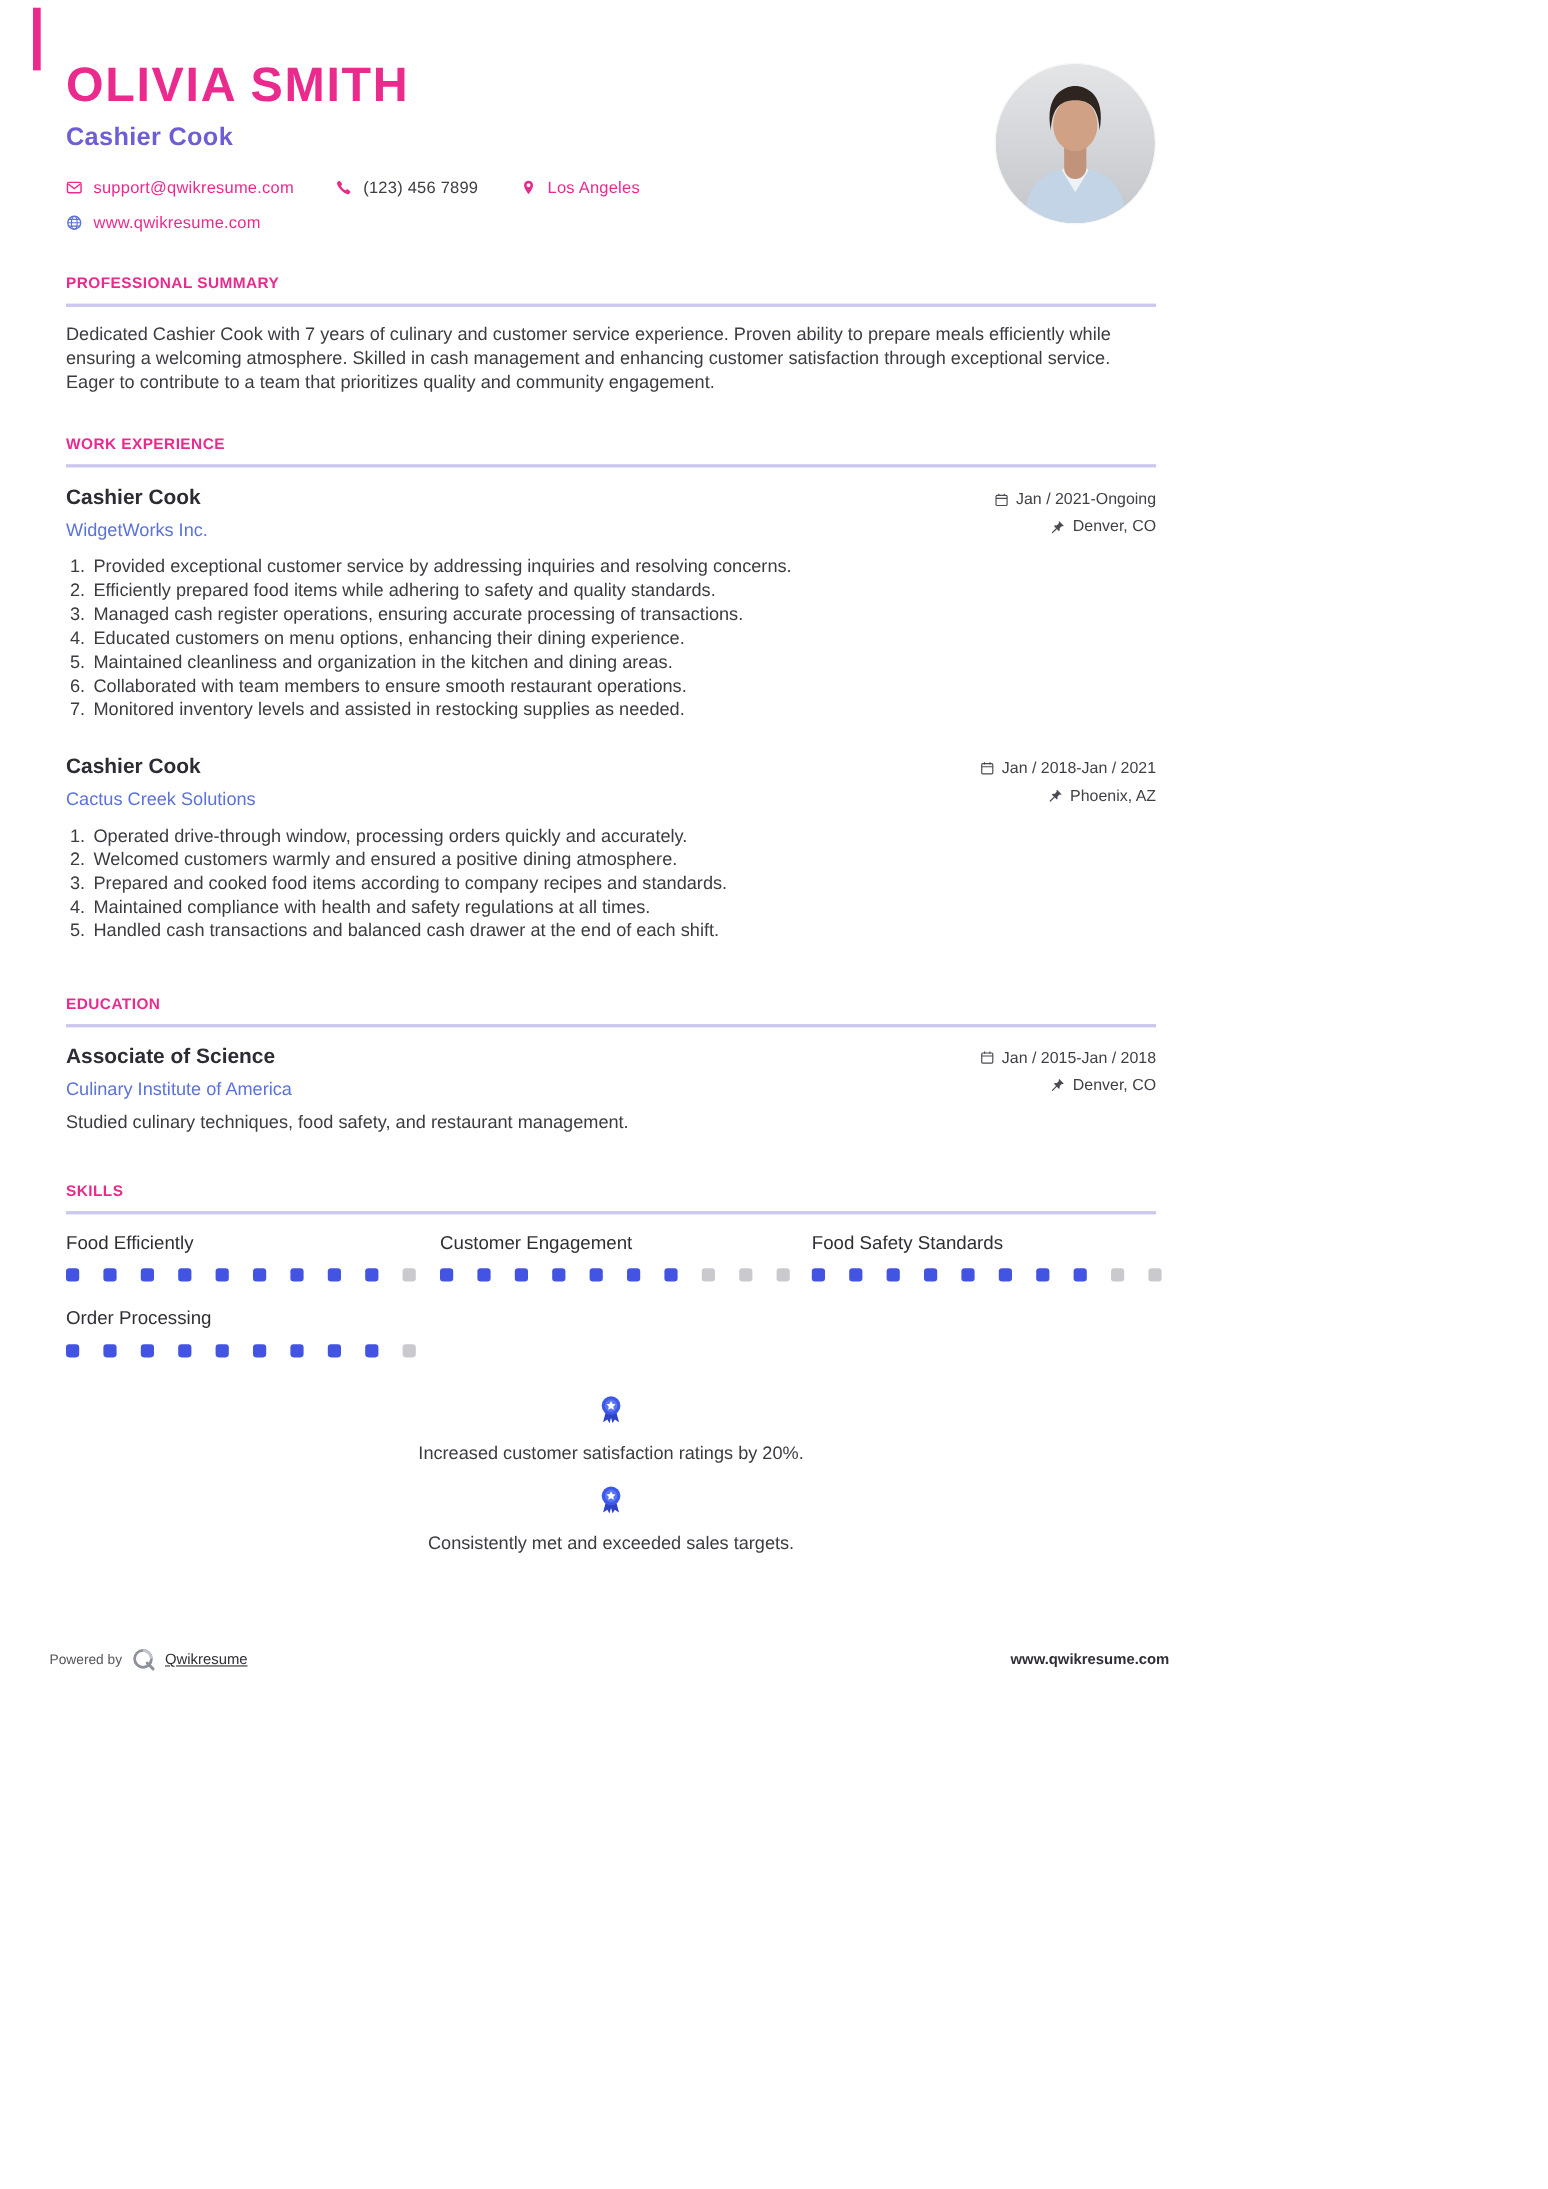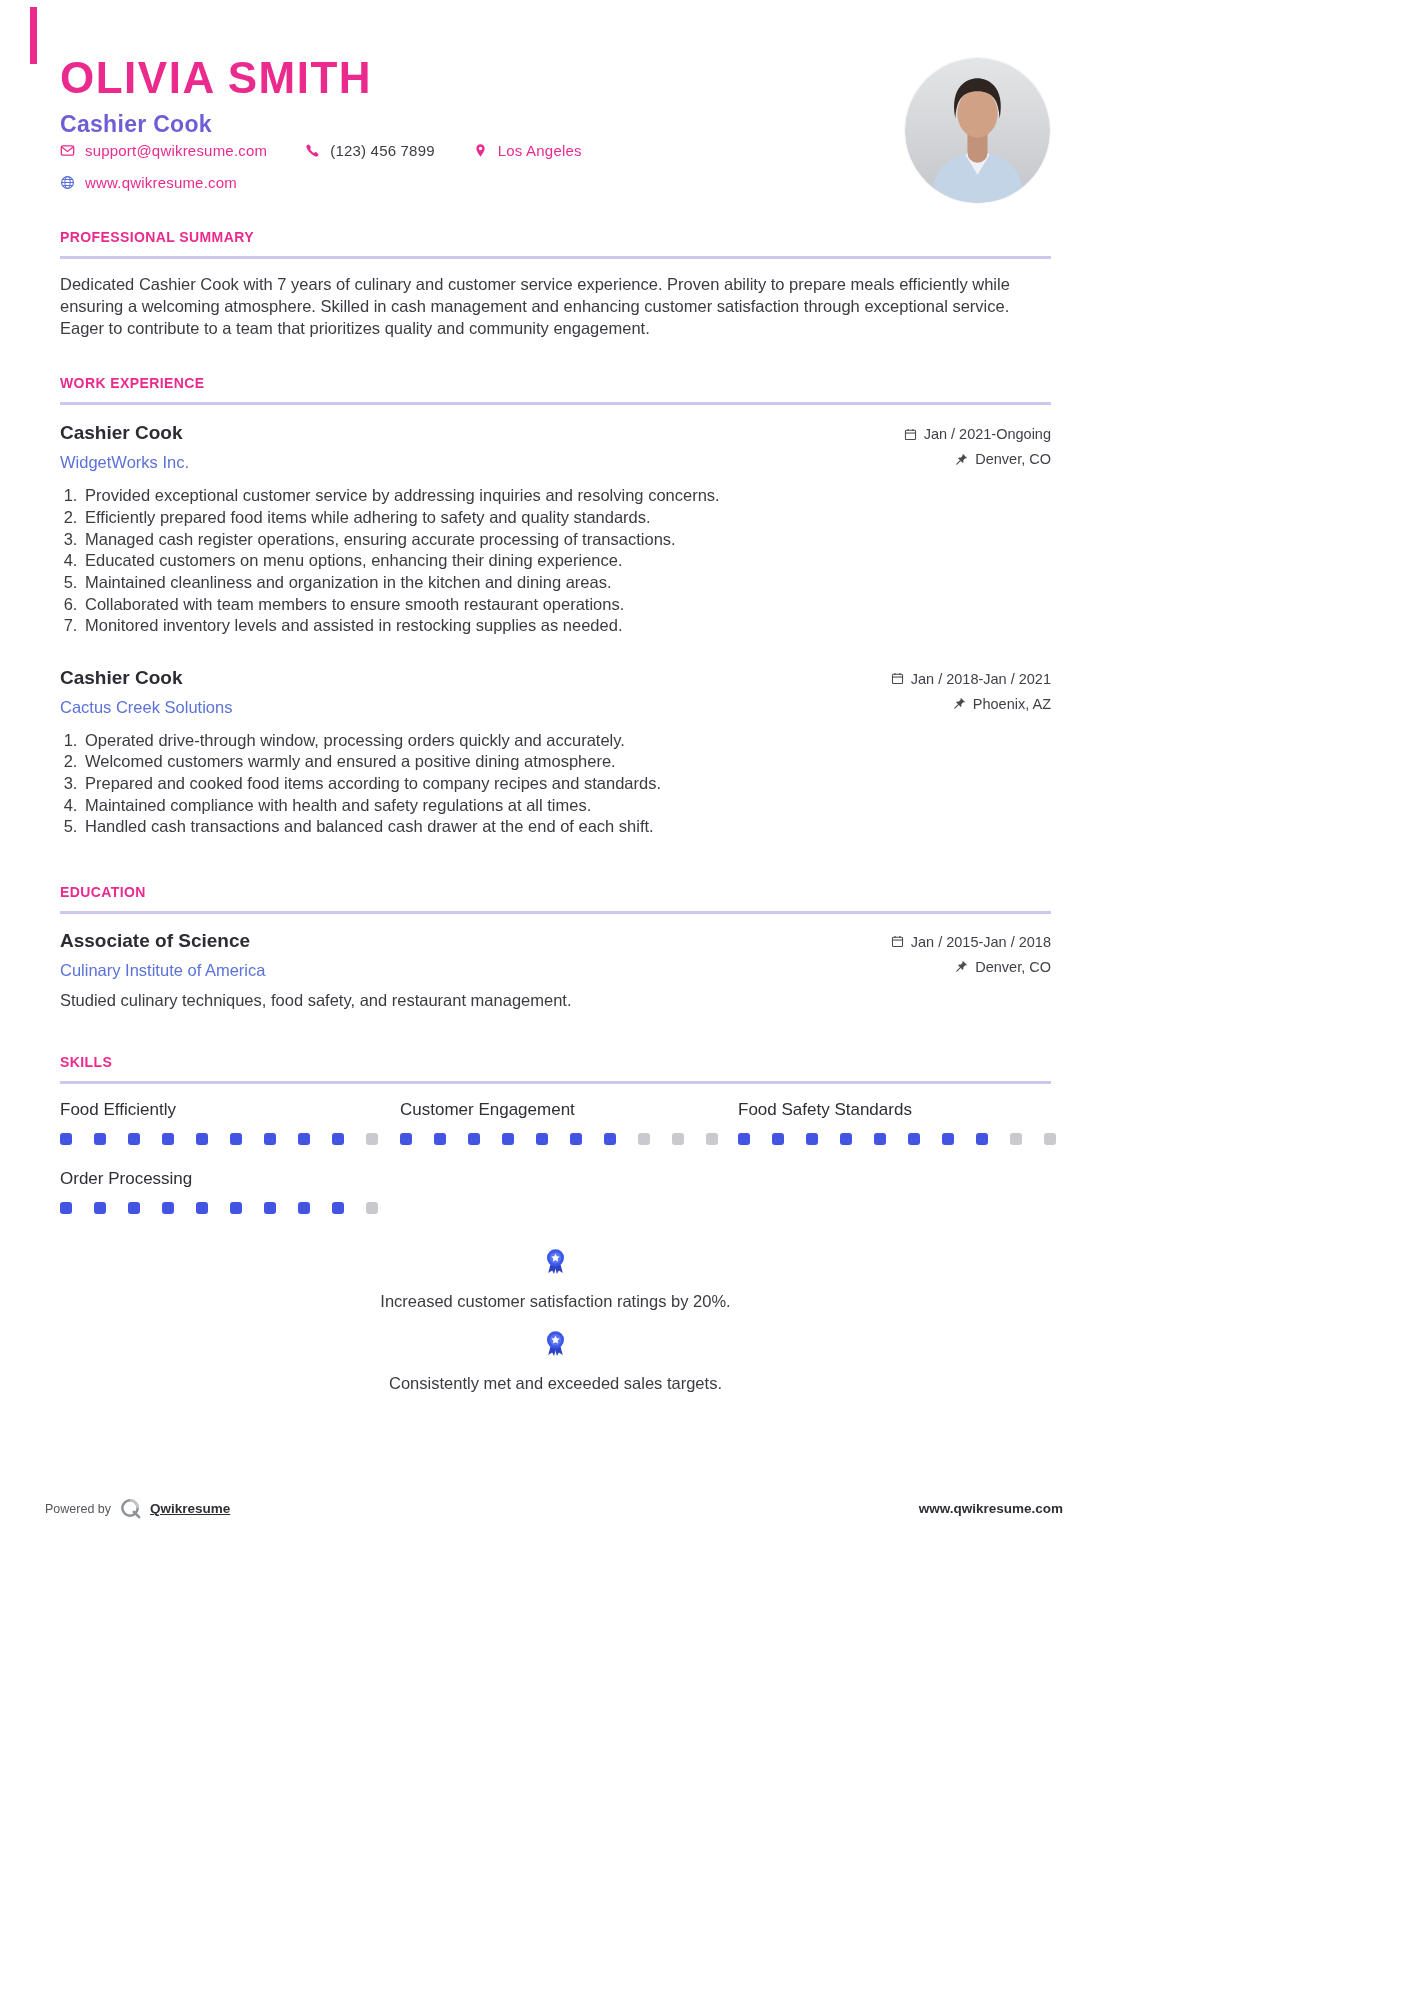--- a/index.html
+++ b/index.html
@@ -13,21 +13,21 @@
   }
   *{margin:0;padding:0;box-sizing:border-box;}
   body{background:#e8e8e8;font-family:"Liberation Sans","DejaVu Sans",sans-serif;}
   .page{position:relative;width:1407px;height:1990px;background:#ffffff;color:var(--text-dark);overflow:hidden;}
   .accent-bar{position:absolute;left:30px;top:7px;width:7px;height:57px;background:var(--accent-pink);}
   .content{position:relative;margin-left:60px;width:991px;}
 
   
   .name{padding-top:55px;font-size:44px;font-weight:800;letter-spacing:1.5px;color:var(--accent-pink);line-height:1.05;}
   .subtitle{margin-top:10px;font-size:23px;font-weight:700;letter-spacing:.3px;color:var(--accent-purple);}
-  .contact-row{display:flex;align-items:center;gap:38px;margin-top:4px;font-size:15px;letter-spacing:.2px;}
+  .contact-row{display:flex;align-items:center;gap:38px;margin-top:24px;font-size:15px;letter-spacing:.2px;}
   .contact-row.row2{margin-top:15px;}
   .contact-item{display:inline-flex;align-items:center;gap:10px;}
   .icon{display:inline-flex;width:15px;height:15px;flex:0 0 auto;}
   .icon svg{width:100%;height:100%;}
   .pink{color:var(--accent-pink);}
   .dark{color:#3c3c44;}
   a{text-decoration:none;color:inherit;cursor:pointer;}
   .photo{position:absolute;left:845px;top:58px;width:145px;height:145px;border-radius:50%;overflow:hidden;box-shadow:0 0 0 1px rgba(0,0,0,.04);}
   .photo svg{width:100%;height:100%;display:block;}
 
@@ -61,21 +61,21 @@
   .achievements-section{margin-top:34px;}
   .achievement-item{display:flex;align-items:center;gap:17px;margin-top:19px;font-size:16.5px;color:var(--text-dark);flex-direction:column;}
   .ach-icon{display:inline-flex;width:27px;height:27px;flex:0 0 auto;}
   .ach-icon svg{width:100%;height:100%;}
 
   
   .footer{position:absolute;left:45px;top:1497px;width:1018px;display:flex;justify-content:space-between;align-items:center;}
   .footer-left{display:flex;align-items:center;gap:8px;font-size:12.5px;color:#55555c;}
   .brand-logo{display:inline-flex;width:23px;height:23px;}
   .brand-logo svg{width:100%;height:100%;}
-  .brand-name{font-size:13.5px;font-weight:700;color:#2e2e36;text-decoration:underline;}
+  .brand-name{font-size:13.5px;font-weight:400;color:#2e2e36;text-decoration:underline;}
   .footer-site{font-size:13.5px;font-weight:700;color:#2e2e36;}
 </style>
 </head>
 <body>
 
 <div class="page">
   <div class="accent-bar"></div>
 
   <div class="content">
     <header>

